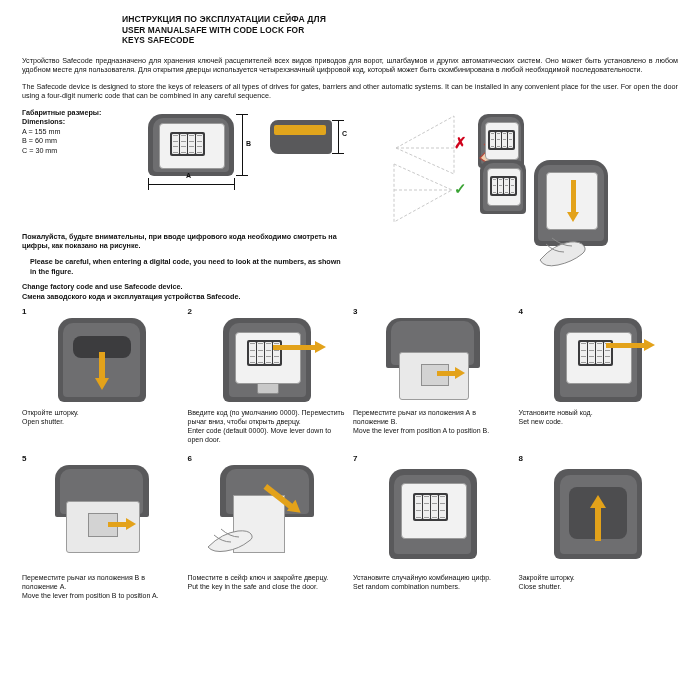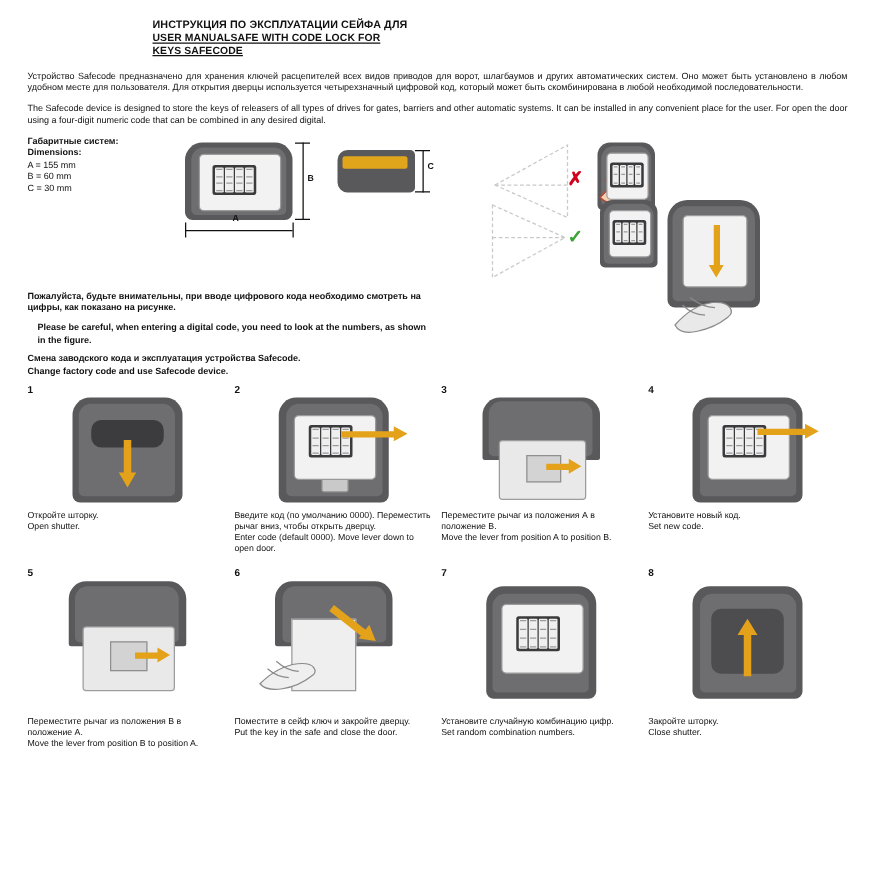--- a/index.html
+++ b/index.html
@@ -9,21 +9,21 @@
     font-family:"Liberation Sans", sans-serif;
     color:#111;
     overflow:hidden;
   }
   .page{position:relative;width:700px;height:700px;box-sizing:border-box;padding:14px 22px 8px 22px;}
 
   
   .title{margin-left:100px;width:440px;}
   .title div{font-weight:bold;font-size:8.4px;line-height:10.5px;letter-spacing:.1px;}
   .title .ru{font-size:8.6px;}
-  .title .en{font-size:8.3px;text-decoration:underline;}
+  .title .en{font-size:8.3px;}
 
   
   .intro{margin-top:10px;font-size:7.2px;line-height:9.6px;text-align:justify;}
   .intro p{margin:0 0 7px 0;}
   .intro p.en{margin-top:2px;}
 
   
   .dims-wrap{position:relative;margin-top:2px;height:120px;}
   .dims-text{position:absolute;left:0;top:0;width:112px;font-size:7.2px;line-height:9.4px;font-weight:bold;}
   .dims-text .lbl{font-weight:bold;}
@@ -89,27 +89,27 @@
 <div class="page">
 
   <div class="title">
     <div class="ru">ИНСТРУКЦИЯ ПО ЭКСПЛУАТАЦИИ СЕЙФА ДЛЯ</div>
     <div class="en">USER MANUALSAFE WITH CODE LOCK FOR</div>
     <div class="en">KEYS  SAFECODE</div>
   </div>
 
   <div class="intro">
     <p>Устройство Safecode    предназначено для хранения ключей расцепителей всех видов приводов для ворот, шлагбаумов и других автоматических систем. Оно может быть установлено в любом удобном месте для пользователя. Для открытия дверцы используется четырехзначный цифровой код, который может быть скомбинирована в любой необходимой последовательности.</p>
-    <p class="en">The Safecode device is designed to store the keys of releasers of all types of drives for gates, barriers and other automatic systems. It can be installed in any convenient place for the user. For open the door using a four-digit numeric code that can be combined in any desired digital.</p>
+    <p class="en">The Safecode device is designed to store the keys of releasers of all types of drives for gates, barriers and other automatic systems. It can be installed in any convenient place for the user. For open the door using a four-digit numeric code that can be combined in any careful sequence.</p>
   </div>
 
   <div class="dims-wrap">
 
     <div class="dims-text">
-      <div class="lbl">Габаритные систем:</div>
+      <div class="lbl">Габаритные размеры:</div>
       <div class="lbl">Dimensions:</div>
       <div class="val">A = 155 mm</div>
       <div class="val">B = 60 mm</div>
       <div class="val">C = 30 mm</div>
     </div>
 
     <div class="fig-area">
 
       <div style="position:absolute;left:0;top:6px;width:110px;height:76px;">
         <div class="sbody" style="position:absolute;left:6px;top:0;width:86px;height:62px;"></div>
@@ -251,22 +251,22 @@
       </div>
     </div>
   </div>
 
   <div class="caution">
     <p>Пожалуйста, будьте внимательны, при вводе цифрового кода необходимо смотреть на цифры, как показано на рисунке.</p>
     <p class="ind">Please be careful, when entering a digital code, you need to look at the numbers, as shown in the figure.</p>
   </div>
 
   <div class="change">
+    <div>Change factory code and use Safecode device.</div>
     <div>Смена заводского кода и эксплуатация устройства Safecode.</div>
-    <div>Change factory code and use Safecode device.</div>
   </div>
 
   <div class="steps row1">
 
     <div class="step">
       <div class="step-num">1</div>
       <div class="step-art">
         <div class="sbody" style="left:50%;transform:translateX(-50%);position:absolute;top:0;width:88px;height:84px;"></div>
         <div class="shutter" style="left:50%;transform:translateX(-50%);top:18px;width:58px;height:22px;border-radius:8px;background:#3c3c3e;"></div>
         <div class="arrow" style="left:50%;margin-left:-3px;top:34px;width:6px;height:40px;">

